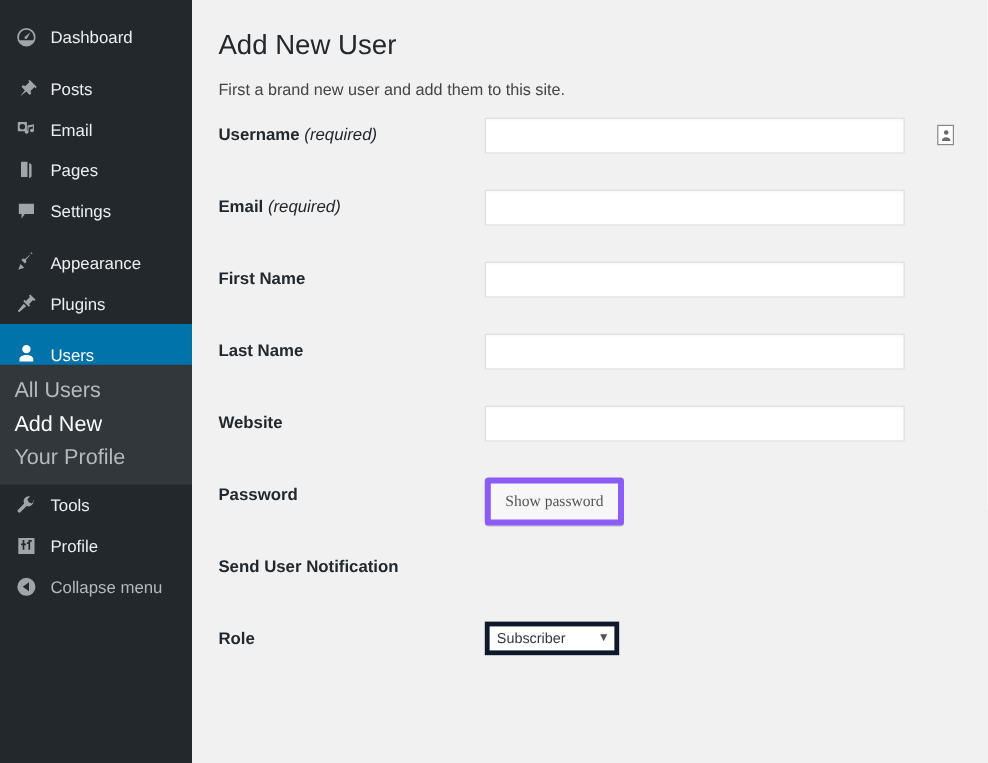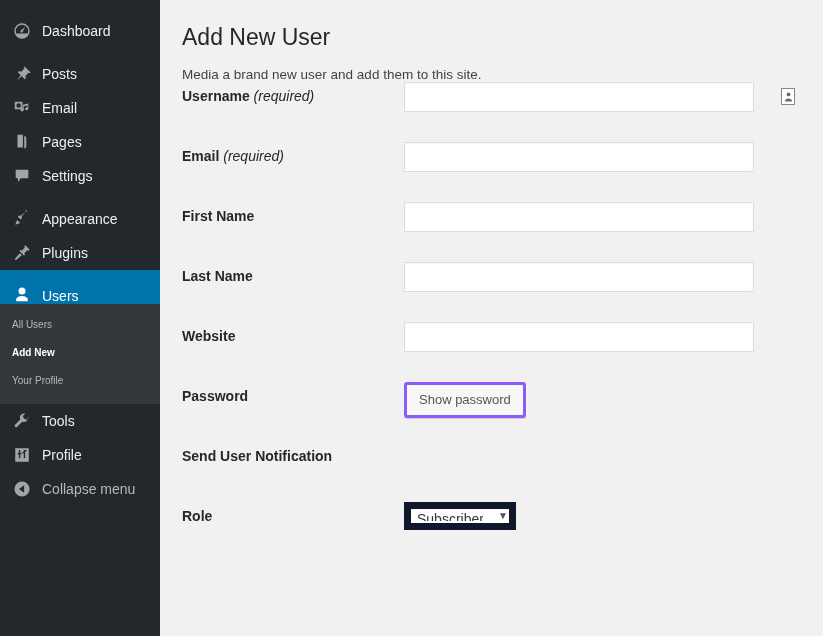--- a/index.html
+++ b/index.html
@@ -62,27 +62,27 @@
   .menu-gap { height: 9px; }
 
   #submenu {
     background: #32373c;
     padding: 7px 0 9px 0;
   }
   .submenu-item {
     display: block;
     padding: 5px 0 5px 12px;
     color: #b4b9be;
-    font-size: 10px;
+    font-size: 18px;
     cursor: pointer;
     line-height: 18px;
   }
   .submenu-item.current {
     color: #fff;
-    font-weight: bold;
+    font-weight: normal;
   }
 
   
   #content {
     flex: 1;
     padding: 0 20px 0 22px;
     height: 548px;
     overflow: hidden;
   }
   #page-title {
@@ -92,21 +92,21 @@
     margin: 14px 0 0 0;
     padding: 9px 0 4px 0;
     line-height: 29px;
   }
   #page-subtitle {
     font-size: 13.5px;
     color: #444;
     margin: 11px 0 0 0;
   }
 
-  form { }
+  form { margin-top: 16px; }
   .frow {
     display: flex;
     align-items: flex-start;
     margin-bottom: 0;
     min-height: 60px;
   }
   .flabel {
     width: 222px;
     min-width: 222px;
     font-size: 14px;
@@ -142,27 +142,27 @@
     background: #fff;
     display: flex;
     align-items: center;
     justify-content: center;
   }
   .autofill-icon svg { display:block; }
 
   .btn-secondary {
     display: inline-block;
     background: #f7f7f7;
-    border: 3px solid #8b5cf6;
+    border: 5px solid #8b5cf6;
     color: #555;
     font-size: 13px;
     padding: 6px 12px;
     cursor: pointer;
     border-radius: 3px;
-    font-family: Liberation Sans, sans-serif;
+    font-family: Liberation Serif, serif;
     box-shadow: 0 1px 0 #ccc;
     line-height: 18px;
     text-align: center;
   }
 
   .check-line {
     display: flex;
     align-items: center;
     padding-top: 5px;
   }
@@ -187,24 +187,24 @@
   .sel-wrap {
     position: relative;
     display: inline-block;
   }
   select.role-sel {
     -webkit-appearance: none;
     -moz-appearance: none;
     appearance: none;
     width: 112px;
     height: 28px;
-    border: 7px solid #0f172a;
+    border: 4px solid #0f172a;
     background: #fff;
     color: #32373c;
-    font-size: 14px;
+    font-size: 12px;
     padding: 2px 26px 2px 6px;
     font-family: "Liberation Sans", sans-serif;
     border-radius: 0;
     outline: none;
     cursor: pointer;
     box-shadow: 0 1px 2px rgba(0,0,0,0.04) inset;
   }
   .sel-arrow {
     position: absolute;
     right: 8px; top: 9px;
@@ -340,21 +340,21 @@
           </svg>
       </span>
       <span class="mlabel" style="color:#b4b9be">Collapse menu</span>
     </div>
 
   </nav>
 
   <main id="content">
 
     <h1 id="page-title">Add New User</h1>
-    <p id="page-subtitle">Media a brand new user and add them to this site.</p>
+    <p id="page-subtitle">First a brand new user and add them to this site.</p>
 
     <form>
 
       <div class="frow">
         <div class="flabel">
           <span>Username</span>
           <span class="req">(required)</span>
         </div>
         <div class="ffield">
           <input class="txt" type="text" placeholder="" style="">

